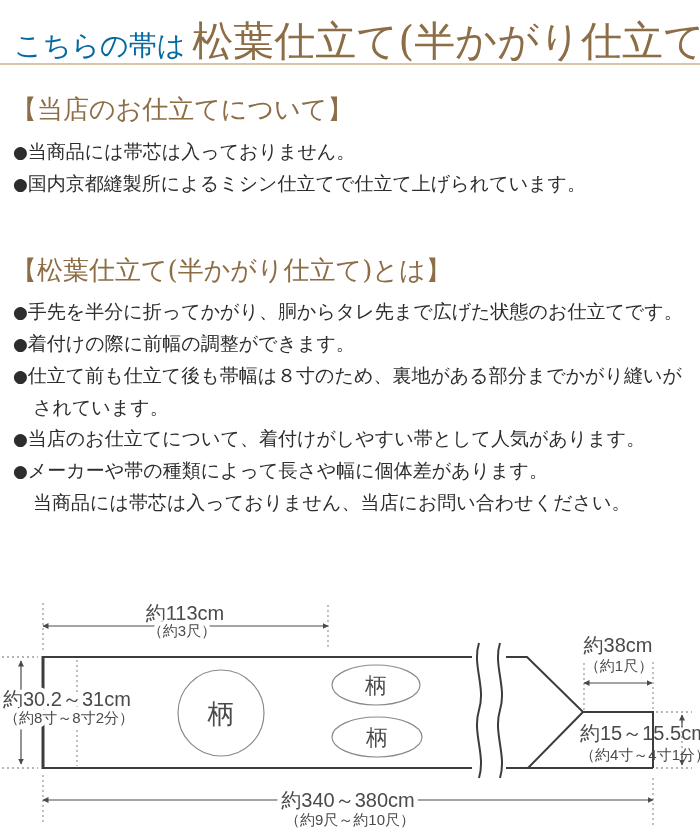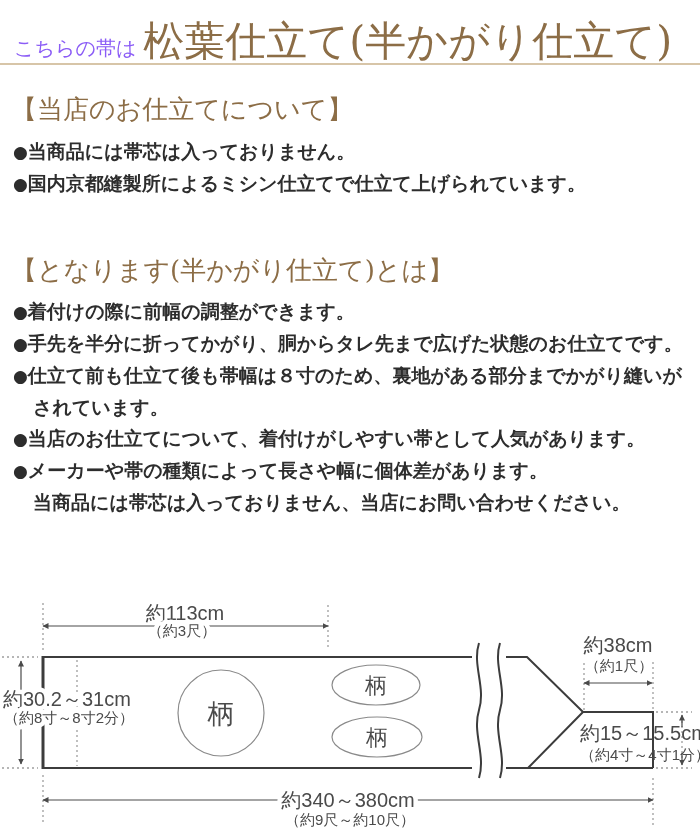--- a/index.html
+++ b/index.html
@@ -7,37 +7,37 @@
   .page {
     position:relative; width:700px; height:840px; background:#ffffff;
     overflow:hidden;
     font-family:"DejaVu Serif","Liberation Serif",serif;
   }
   
   .header {
     position:absolute; top:14px; left:14px;
     display:flex; align-items:baseline; gap:7px; white-space:nowrap;
   }
-  .header .side  { font-size:20px; color:#8b5cf6; }
+  .header .side  { font-size:28px; color:#0369a1; }
   .header .big   { font-size:41px; color:#8c6d46; }
   .rule {
     position:absolute; top:63px; left:0; width:700px; height:2px;
     background:#d7c5a8;
   }
   
   .sec-heading {
     position:absolute; left:11px; font-size:26px; font-weight:400;
     color:#8c6d46; white-space:nowrap;
   }
   #heading-tailoring { top:92px;text-align:center; }
   #heading-matsuba   { top:253px; }
   
   .blist {
     position:absolute; left:13px; width:680px;
-    font-size:19px; line-height:31px; color:#2d2d2d;font-weight:bold;
+    font-size:19px; line-height:31px; color:#2d2d2d;
   }
   #list-tailoring { top:136px; }
   #list-matsuba   { top:296px; }
   .bullet { padding-left:20px; text-indent:-20px; }
   .dot    { font-size:17px; }
   .note   { padding-left:20px; }
   
   .diagram { position:absolute; top:575px; left:0; }
   .dline   { stroke:#4a4a4a; stroke-width:1.2; fill:none; }
   .band    { stroke:#3c3c3c; stroke-width:2;   fill:none; }
@@ -67,25 +67,25 @@
 
   <div class="rule"></div>
 
   <div class="sec-heading" id="heading-tailoring">【当店のお仕立てについて】</div>
 
   <div class="blist" id="list-tailoring">
     <div class="bullet"><span class="dot">●</span><span>当商品には帯芯は入っておりません。</span></div>
     <div class="bullet"><span class="dot">●</span><span>国内京都縫製所によるミシン仕立てで仕立て上げられています。</span></div>
   </div>
 
-  <div class="sec-heading" id="heading-matsuba">【となります(半かがり仕立て)とは】</div>
+  <div class="sec-heading" id="heading-matsuba">【松葉仕立て(半かがり仕立て)とは】</div>
 
   <div class="blist" id="list-matsuba">
+    <div class="bullet"><span class="dot">●</span><span>手先を半分に折ってかがり、胴からタレ先まで広げた状態のお仕立てです。</span></div>
     <div class="bullet"><span class="dot">●</span><span>着付けの際に前幅の調整ができます。</span></div>
-    <div class="bullet"><span class="dot">●</span><span>手先を半分に折ってかがり、胴からタレ先まで広げた状態のお仕立てです。</span></div>
     <div class="bullet"><span class="dot">●</span><span>仕立て前も仕立て後も帯幅は８寸のため、裏地がある部分までかがり縫いがされています。</span></div>
     <div class="bullet"><span class="dot">●</span><span>当店のお仕立てについて、着付けがしやすい帯として人気があります。</span></div>
     <div class="bullet"><span class="dot">●</span><span>メーカーや帯の種類によって長さや幅に個体差があります。</span></div>
     <div class="note">当商品には帯芯は入っておりません、当店にお問い合わせください。</div>
   </div>
 
   <svg class="diagram" width="700" height="265" viewBox="0 0 700 265">
     <defs>
       <marker id="ah" markerWidth="8" markerHeight="8" refX="5.5" refY="3" orient="auto-start-reverse" markerUnits="userSpaceOnUse">
         <path d="M0,0 L6,3 L0,6 z" fill="#4a4a4a"></path>

